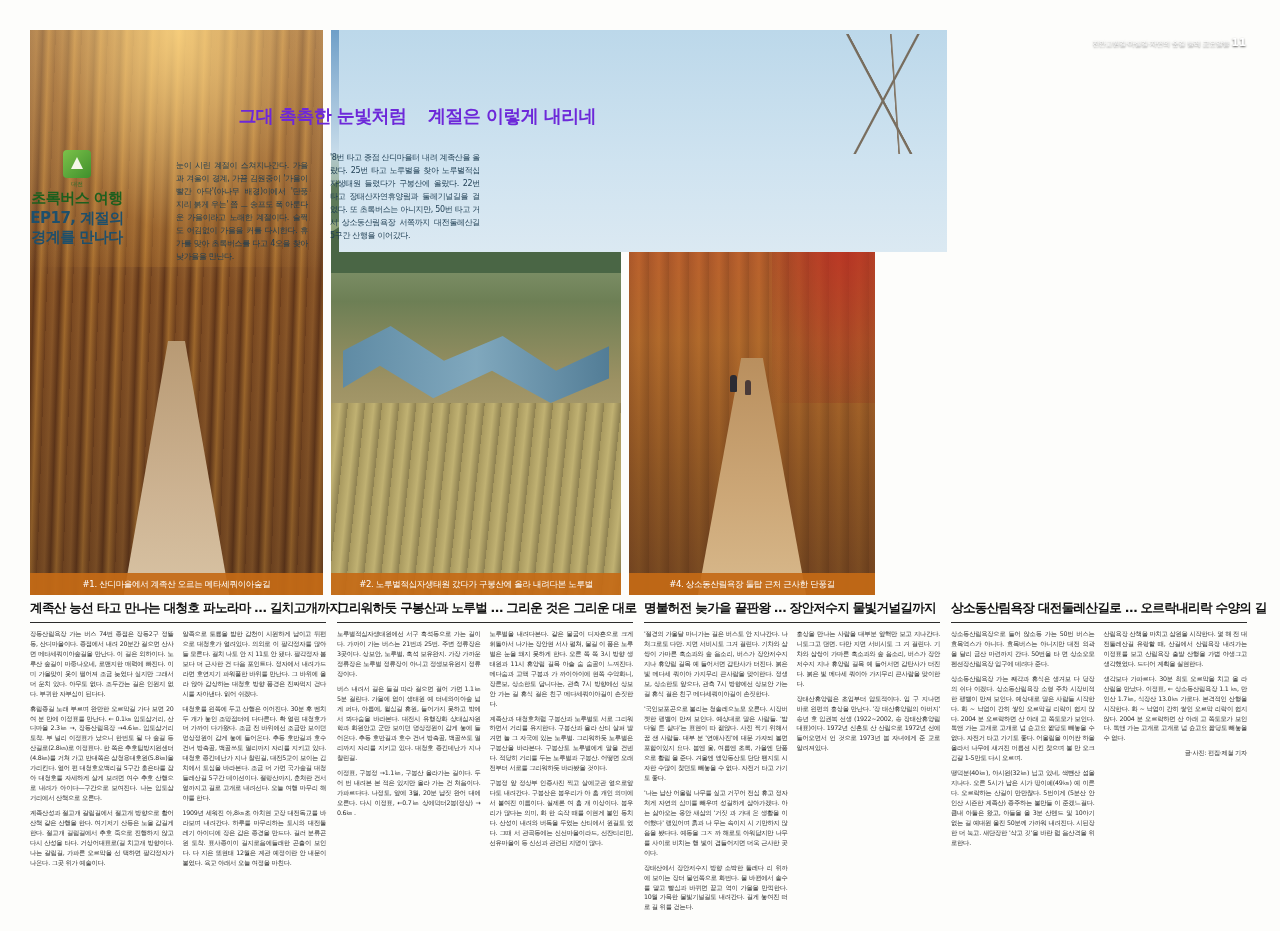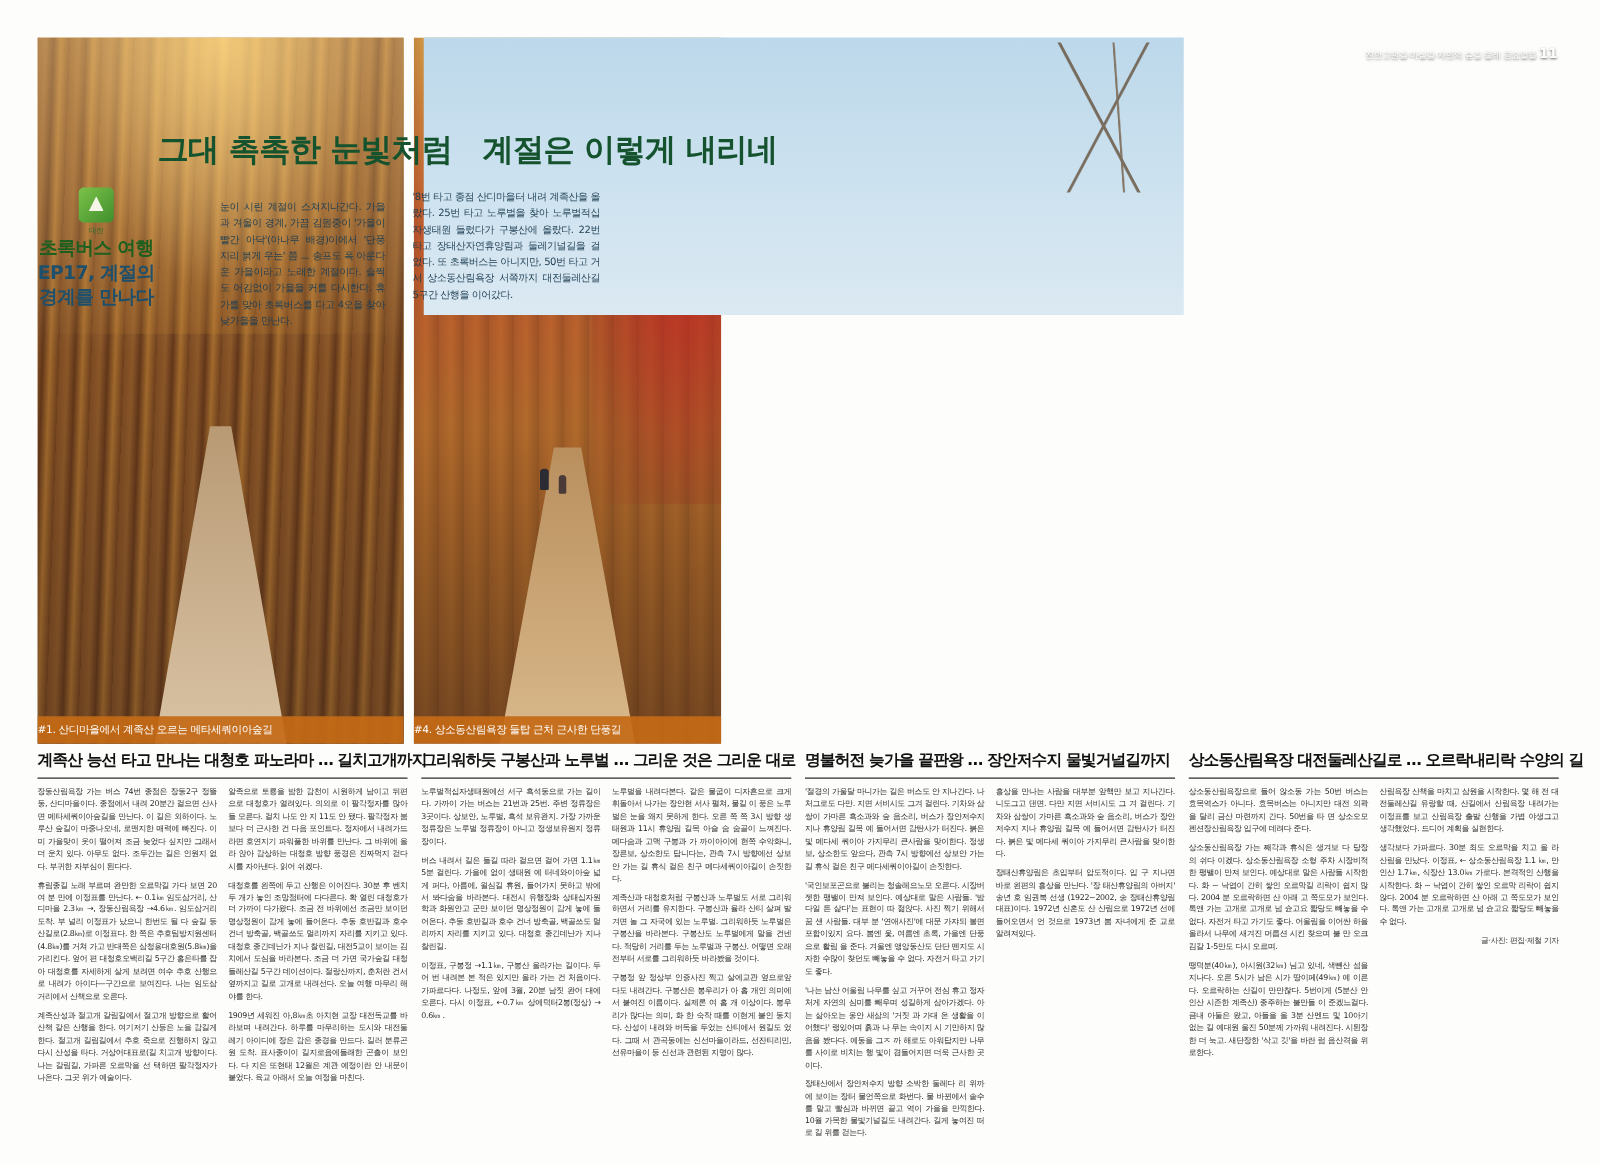--- a/index.html
+++ b/index.html
@@ -36,21 +36,21 @@
   .p4 { width: 246px; }
 
   .caption-bar {
     position: absolute;
     left: 0; right: 0; bottom: 0;
     height: 22px;
     background: rgba(196,106,22,0.92);
     color: #fff;
     font-size: 8.5px;
     line-height: 22px;
-    text-align: left;
+    text-align: center;
     letter-spacing: -0.3px;
     white-space: nowrap;
     overflow: hidden;
   }
 
   
   .p1 .art {
     position: absolute; inset: 0;
     background:
       linear-gradient(180deg, rgba(255,236,190,0.35) 0%, rgba(120,70,30,0.15) 45%, rgba(70,45,25,0.35) 100%),
@@ -135,23 +135,23 @@
       linear-gradient(118deg, transparent 52%, #6b5a46 52.6%, #6b5a46 53.4%, transparent 54%),
       linear-gradient(86deg, transparent 60%, #7a6752 60.5%, #7a6752 61.2%, transparent 62%);
     opacity: .85;
   }
   .head-wrap {
     position: absolute;
     left: 126px; top: 104px;
     width: 470px;
   }
   .headline {
-    font-size: 25px;
+    font-size: 18px;
     font-weight: 700;
-    color: #14532d;
+    color: #6d28d9;
     letter-spacing: -0.6px;
     text-align: right;
     line-height: 1.3;
     white-space: nowrap;
   }
   .headline .h2 { margin-left: 16px; }
 
   .badge-block {
     position: absolute;
     left: 22px; top: 150px;
@@ -245,20 +245,29 @@
 
   <div class="photo-band">
 
     <div class="photo p1">
       <div class="art"></div>
       <div class="canopy"></div>
       <div class="path"></div>
       <div class="caption-bar">#1. 산디마을에서 계족산 오르는 메타세쿼이아숲길</div>
     </div>
 
+    <div class="photo p2">
+      <div class="art"></div>
+      <div class="sky"></div>
+      <div class="ridge1"></div>
+      <div class="ridge2"></div>
+      <div class="river"></div>
+      <div class="field"></div>
+      <div class="caption-bar">#2. 노루벌적십자생태원 갔다가 구봉산에 올라 내려다본 노루벌</div>
+    </div>
 
 
     <div class="photo p4">
       <div class="art"></div>
       <div class="red"></div>
       <div class="trail"></div>
       <div class="fig1"></div>
       <div class="fig2"></div>
       <div class="caption-bar">#4. 상소동산림욕장 둘탑 근처 근사한 단풍길</div>
     </div>

